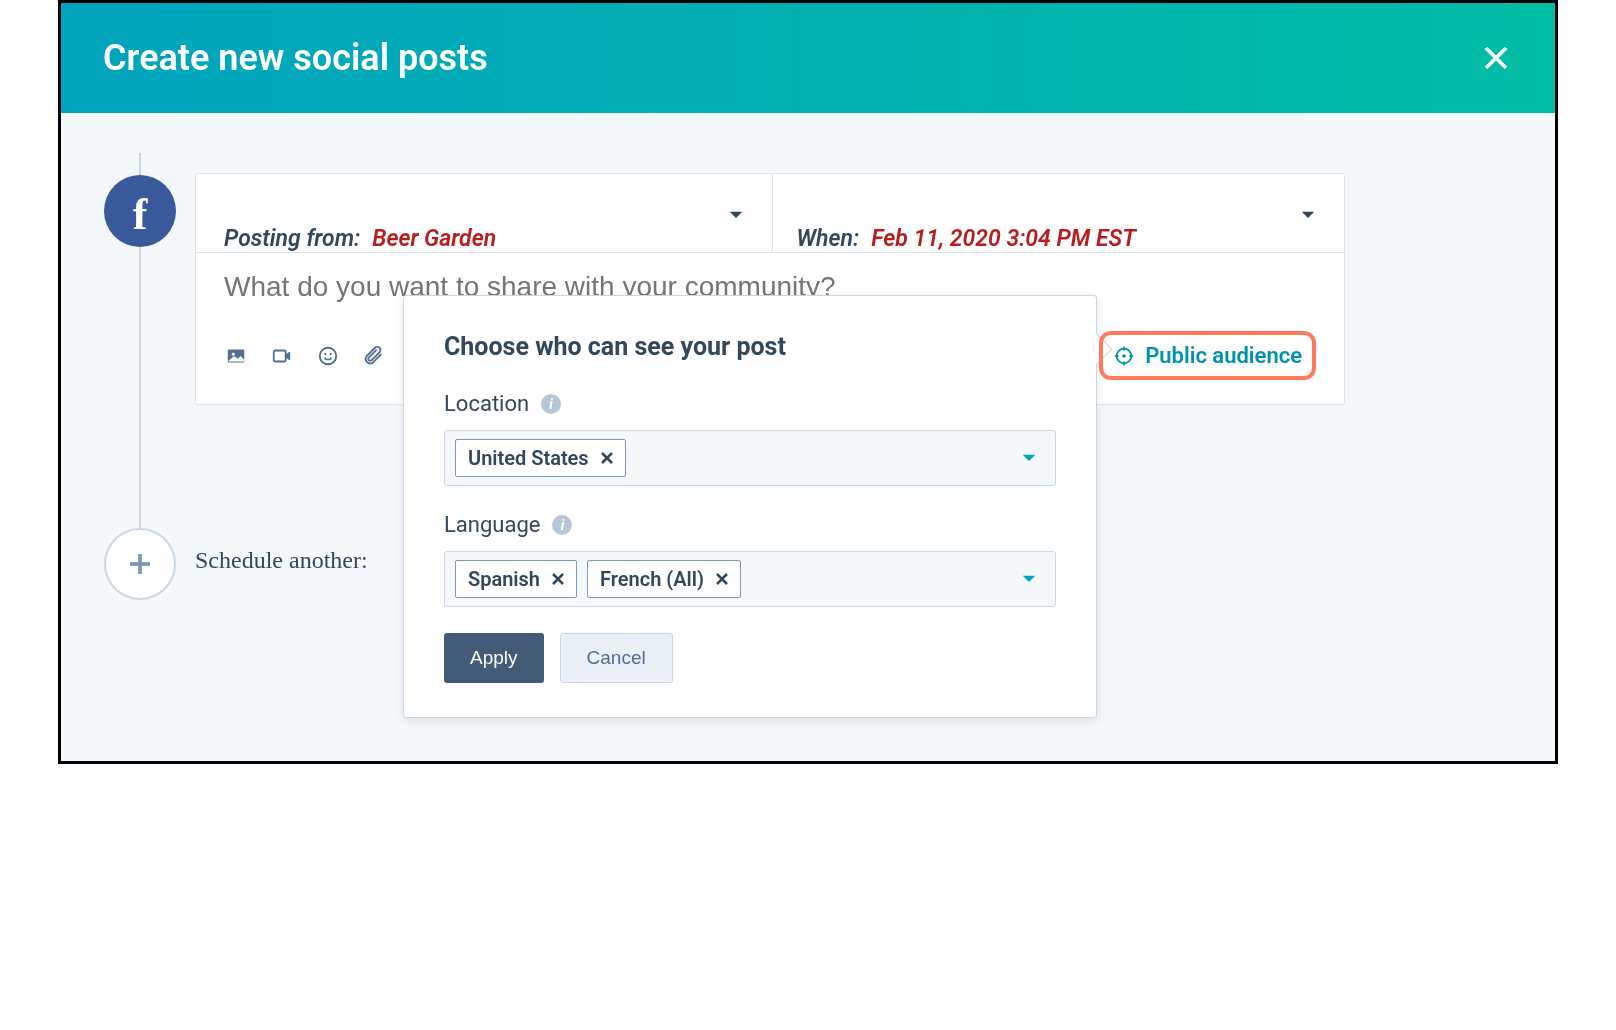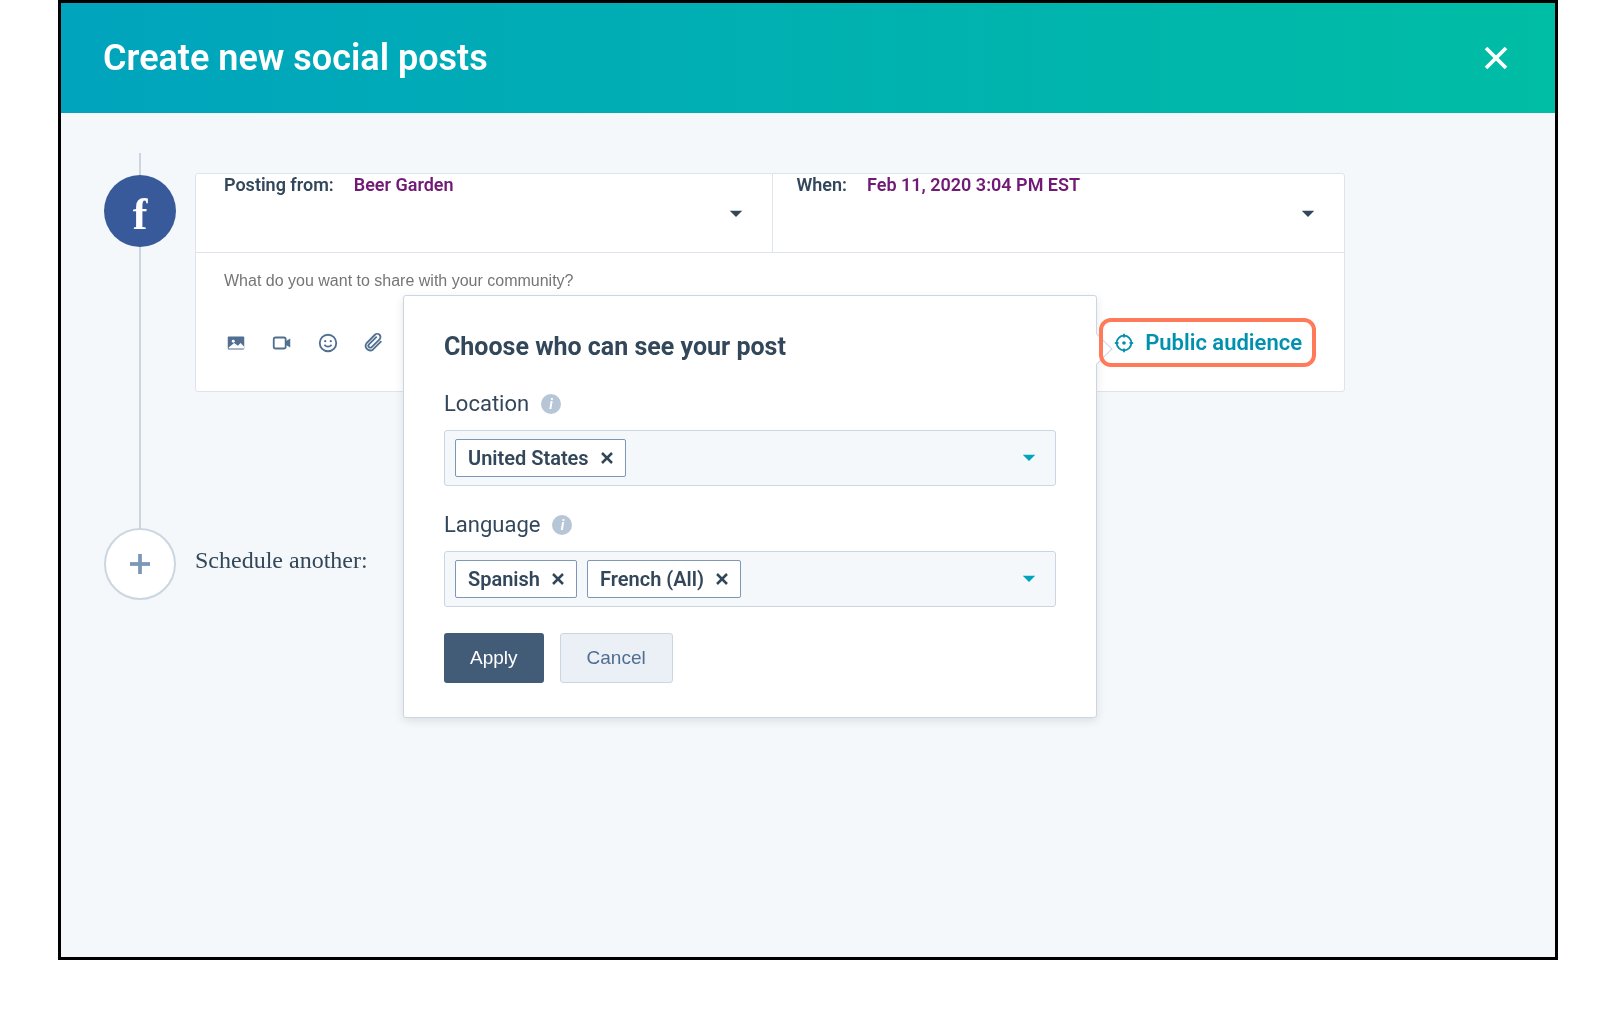--- a/index.html
+++ b/index.html
@@ -8,21 +8,21 @@
     font-family: -apple-system, BlinkMacSystemFont, "Segoe UI", Roboto, "Helvetica Neue", Arial, sans-serif;
     background: #fff;
     color: #33475b;
     width: 1616px;
     height: 1030px;
     overflow: hidden;
   }
   .outer {
     border: 3px solid #000;
     width: 1500px;
-    height: 960px;
+    height: 764px;
     margin: 0 auto;
     background: #f5f8fa;
     position: relative;
     overflow: hidden;
   }
   
   .header {
     background: linear-gradient(90deg, #00a4bd 0%, #00bda5 100%);
     height: 110px;
     display: flex;
@@ -116,45 +116,46 @@
     background: #fff;
     border: 1px solid #dfe3eb;
     border-radius: 3px;
   }
   .card-row1 {
     display: flex;
     height: 78px;
   }
   .posting-cell, .when-cell {
     display: flex;
-    align-items: flex-start;
+    align-items: flex-end;
     padding: 0 28px;
-    font-size: 18px;
+    font-size: 23px;
     font-weight: 600;
     position: relative;
+    font-style: italic;
   }
   .posting-cell { flex: 1; border-right: 1px solid #dfe3eb; }
   .when-cell { flex: 1; padding-left: 24px; }
   .posting-cell .label, .when-cell .label { color: #33475b; }
-  .posting-cell .value, .when-cell .value { color: #701a75; margin-left: 20px; font-weight: 600; }
+  .posting-cell .value, .when-cell .value { color: #b91c1c; margin-left: 12px; font-weight: 600; }
   .caret {
     position: absolute;
     right: 28px;
     top: 50%;
     transform: translateY(-50%);
   }
   .caret svg { fill: #33475b; }
 
   .card-row2 {
     border-top: 1px solid #dfe3eb;
     padding: 18px 28px 8px 28px;
   }
   .placeholder {
     color: #14532d;
-    font-size: 16px;
+    font-size: 28px;
     border: none;
     outline: none;
     width: 100%;
     background: transparent;
   }
   .toolbar {
     display: flex;
     align-items: center;
     justify-content: space-between;
     padding: 20px 28px 24px 28px;

